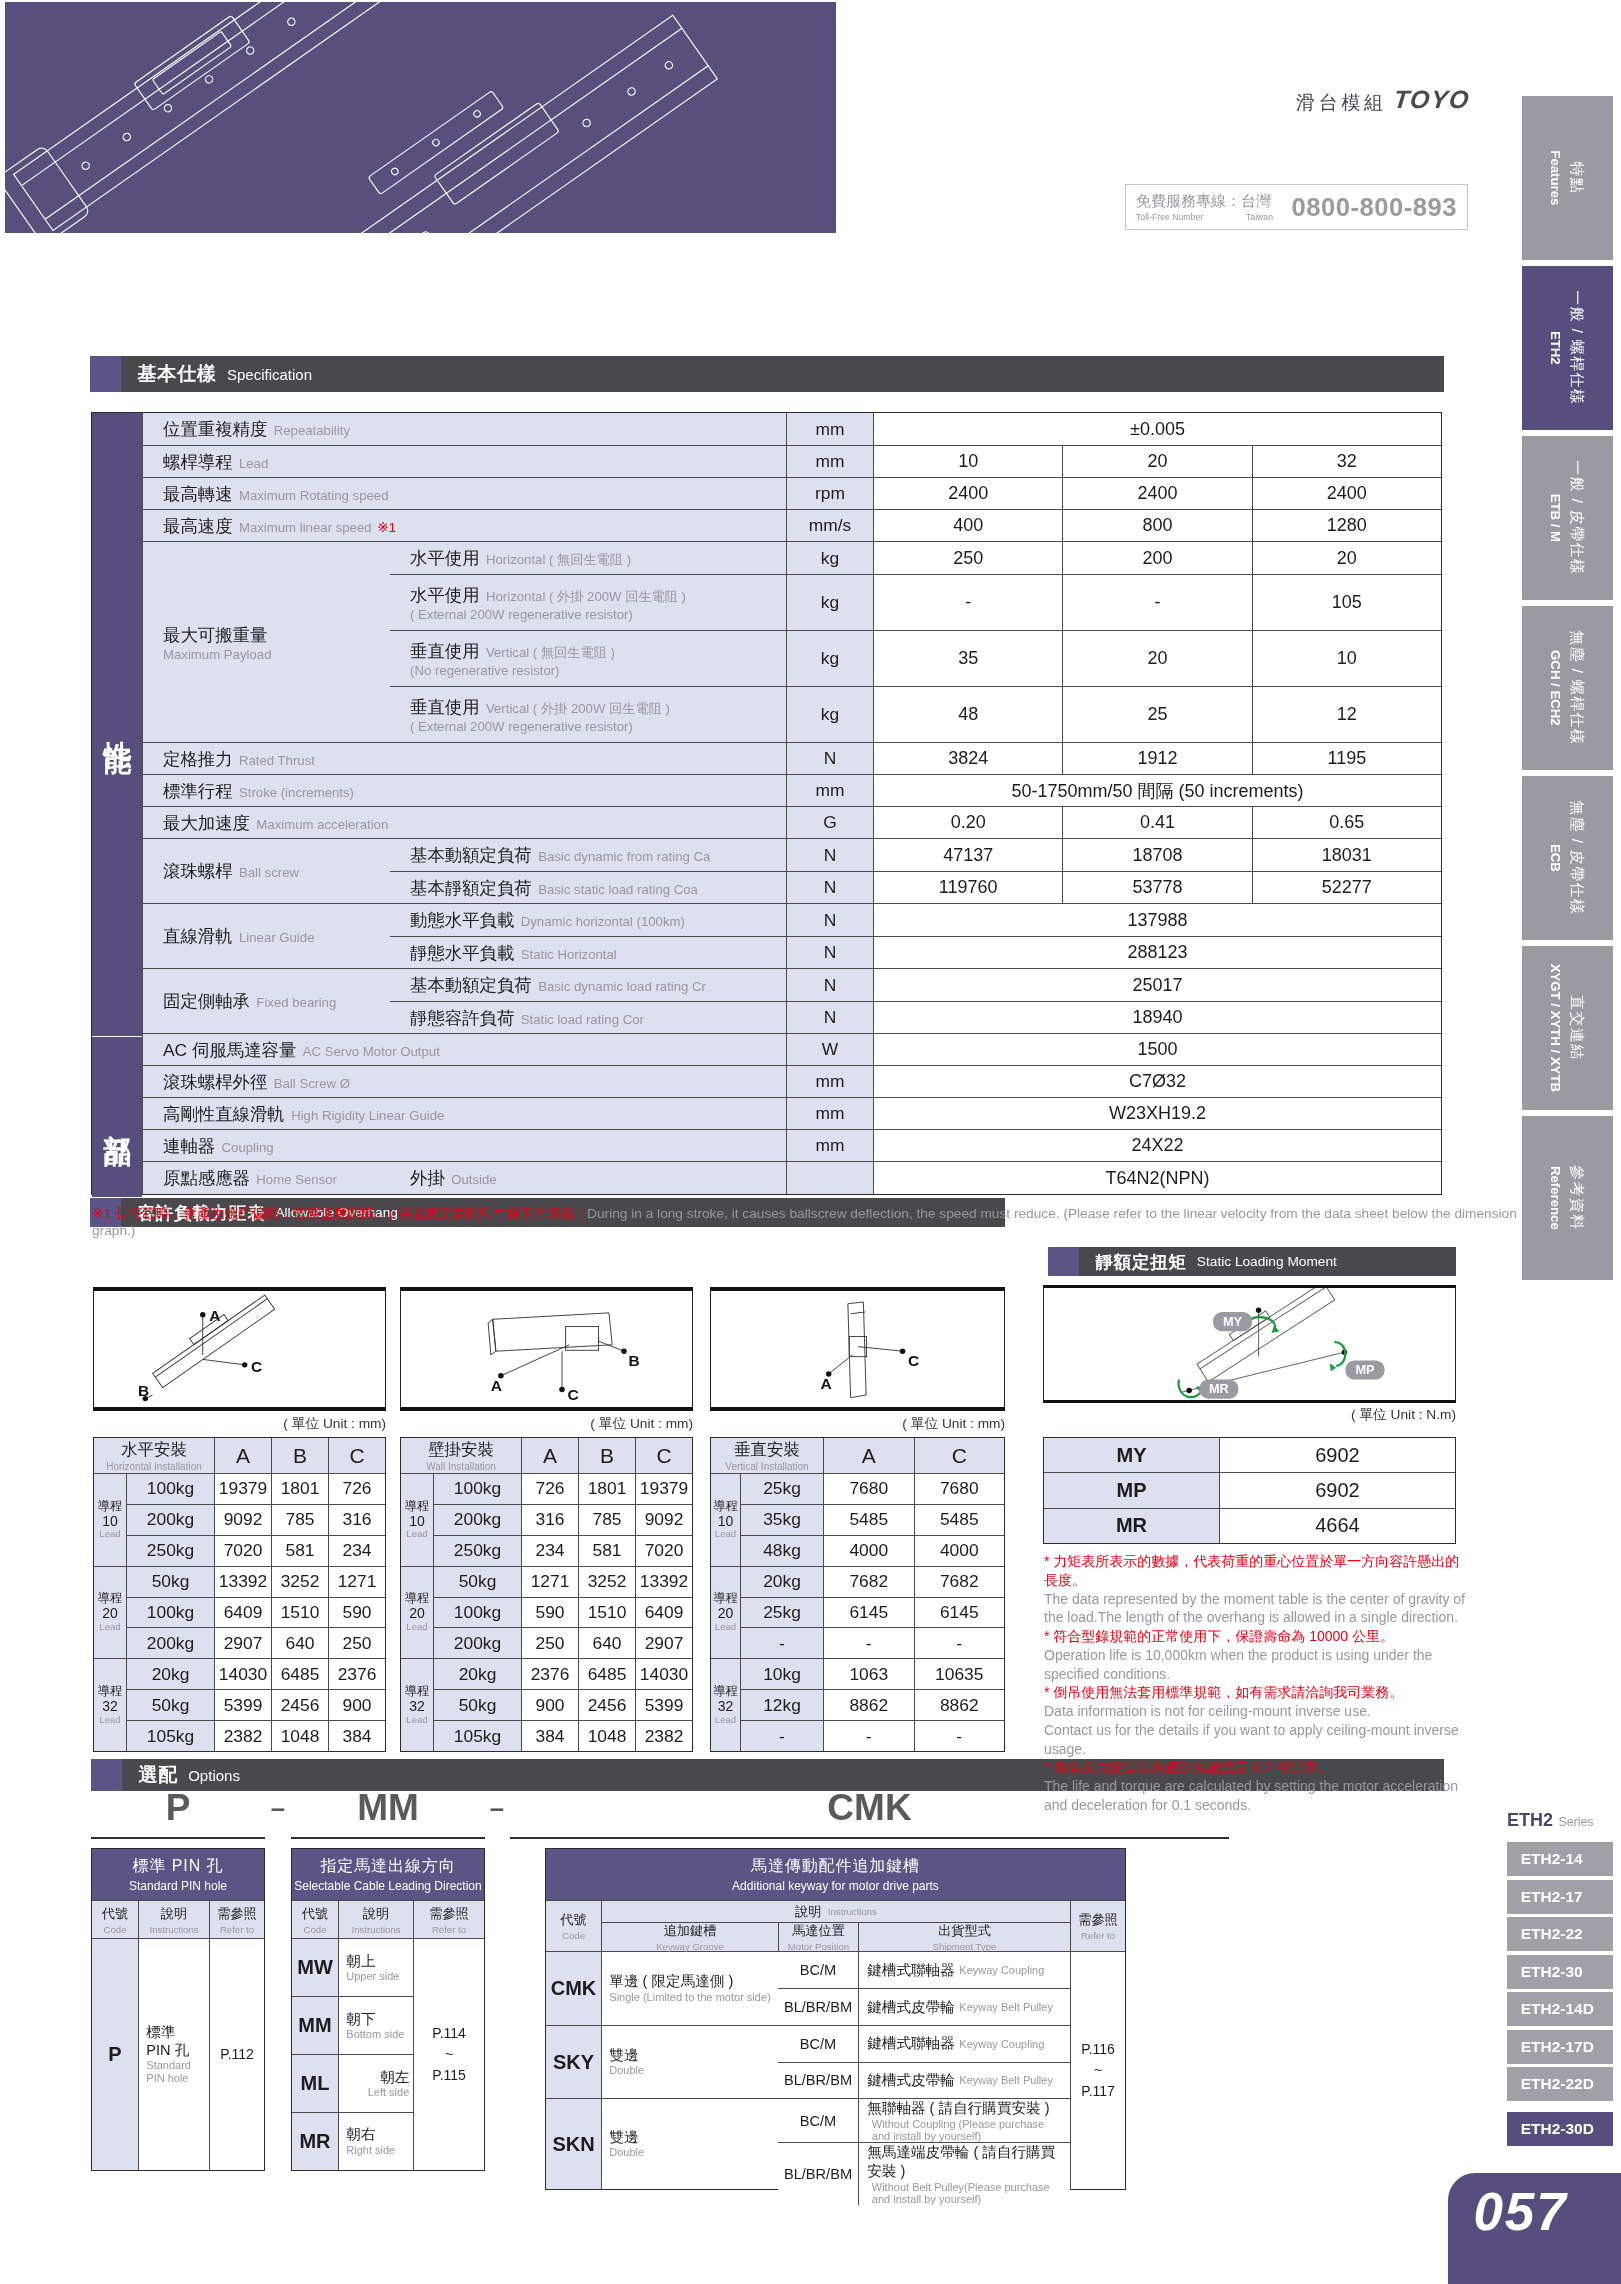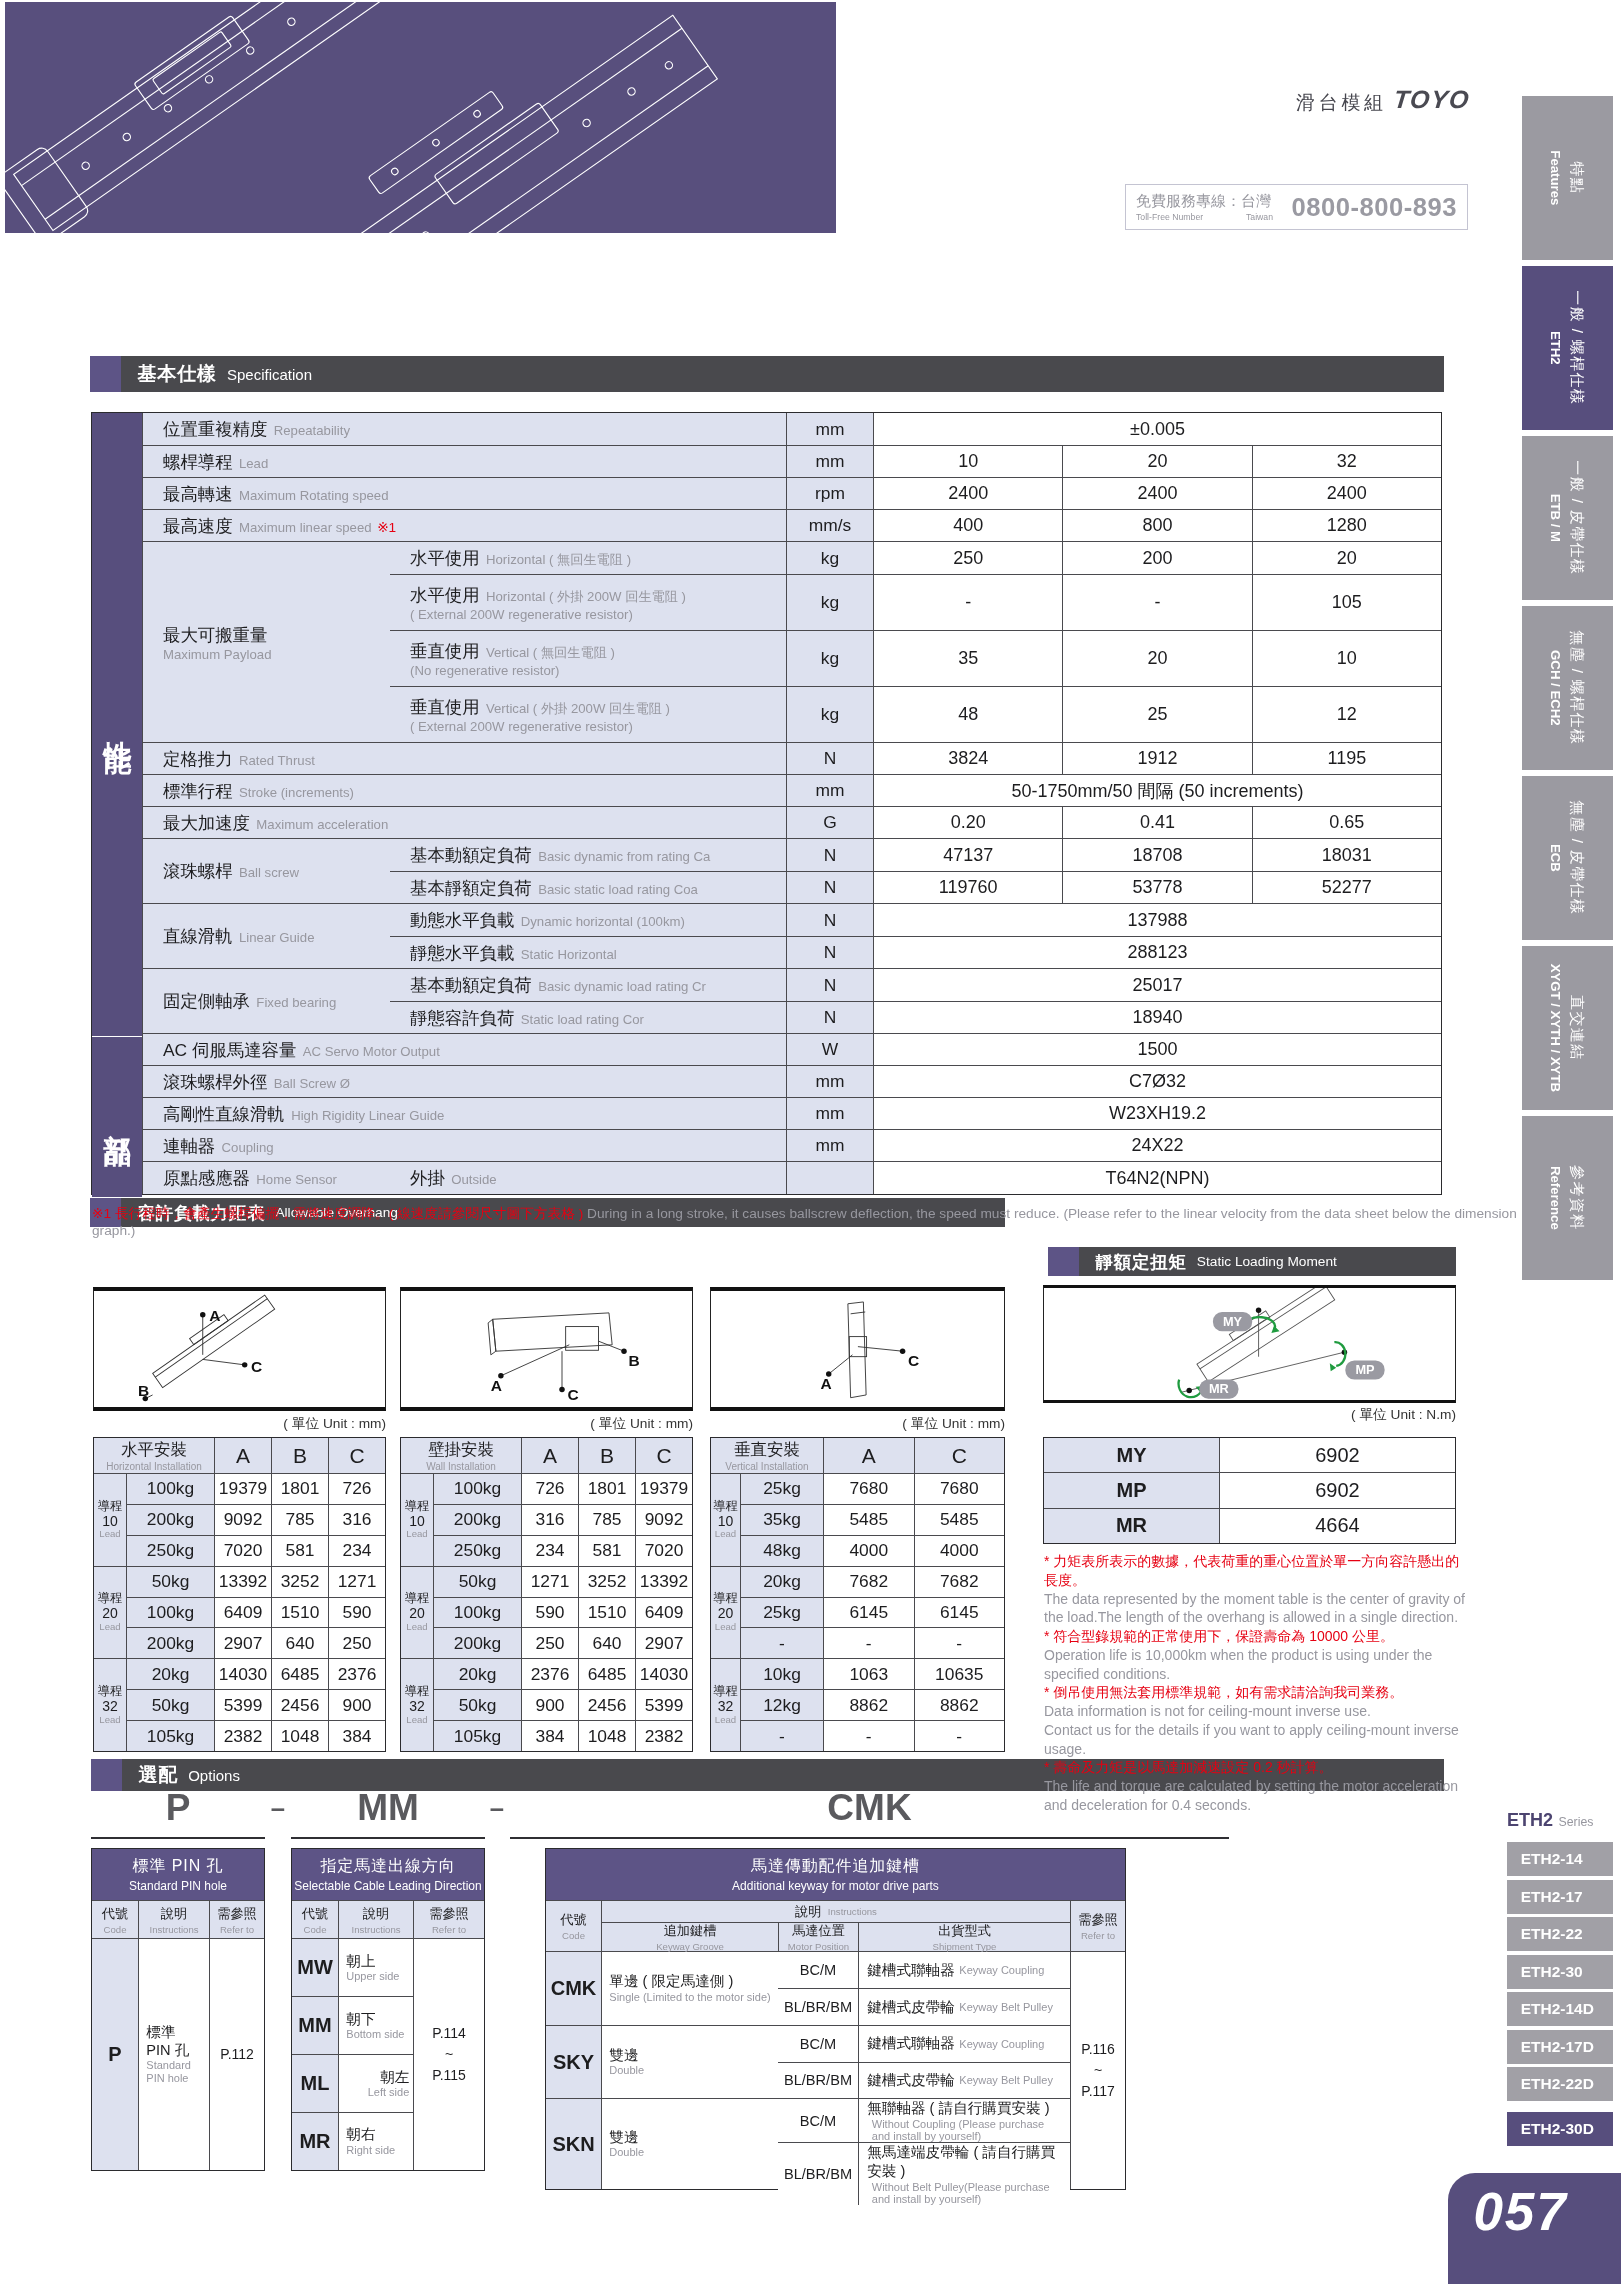--- a/index.html
+++ b/index.html
@@ -757,21 +757,21 @@
     </div>
   <div id="stnotes" class="abs">
       <p class="red">* 力矩表所表示的數據，代表荷重的重心位置於單一方向容許懸出的長度。</p>
       <p class="gray">The data represented by the moment table is the center of gravity of the load.The length of the overhang is allowed in a single direction.</p>
       <p class="red">* 符合型錄規範的正常使用下，保證壽命為 10000 公里。</p>
       <p class="gray">Operation life is 10,000km when the product is using under the specified conditions.</p>
       <p class="red">* 倒吊使用無法套用標準規範，如有需求請洽詢我司業務。</p>
       <p class="gray">Data information is not for ceiling-mount inverse use.</p>
       <p class="gray">Contact us for the details if you want to apply ceiling-mount inverse usage.</p>
       <p class="red">* 壽命及力矩是以馬達加減速設定 0.2 秒計算。</p>
-      <p class="gray">The life and torque are calculated by setting the motor acceleration and deceleration for 0.4 seconds.</p>
+      <p class="gray">The life and torque are calculated by setting the motor acceleration and deceleration for 0.1 seconds.</p>
     </div>
 
   <span class="bigcode" style="left:91px;width:174px;">P</span>
   <span class="bigcode" style="left:265px;width:25.6px;font-size:25.6px;top:1794px;">–</span>
   <span class="bigcode" style="left:291px;width:194px;">MM</span>
   <span class="bigcode" style="left:484px;width:25.6px;font-size:25.6px;top:1794px;">–</span>
   <span class="bigcode" style="left:510px;width:719px;">CMK</span>
   <div class="uline abs" style="left:91px;width:174px;"></div>
   <div class="uline abs" style="left:291px;width:194px;"></div>
   <div class="uline abs" style="left:510px;width:719px;"></div>

